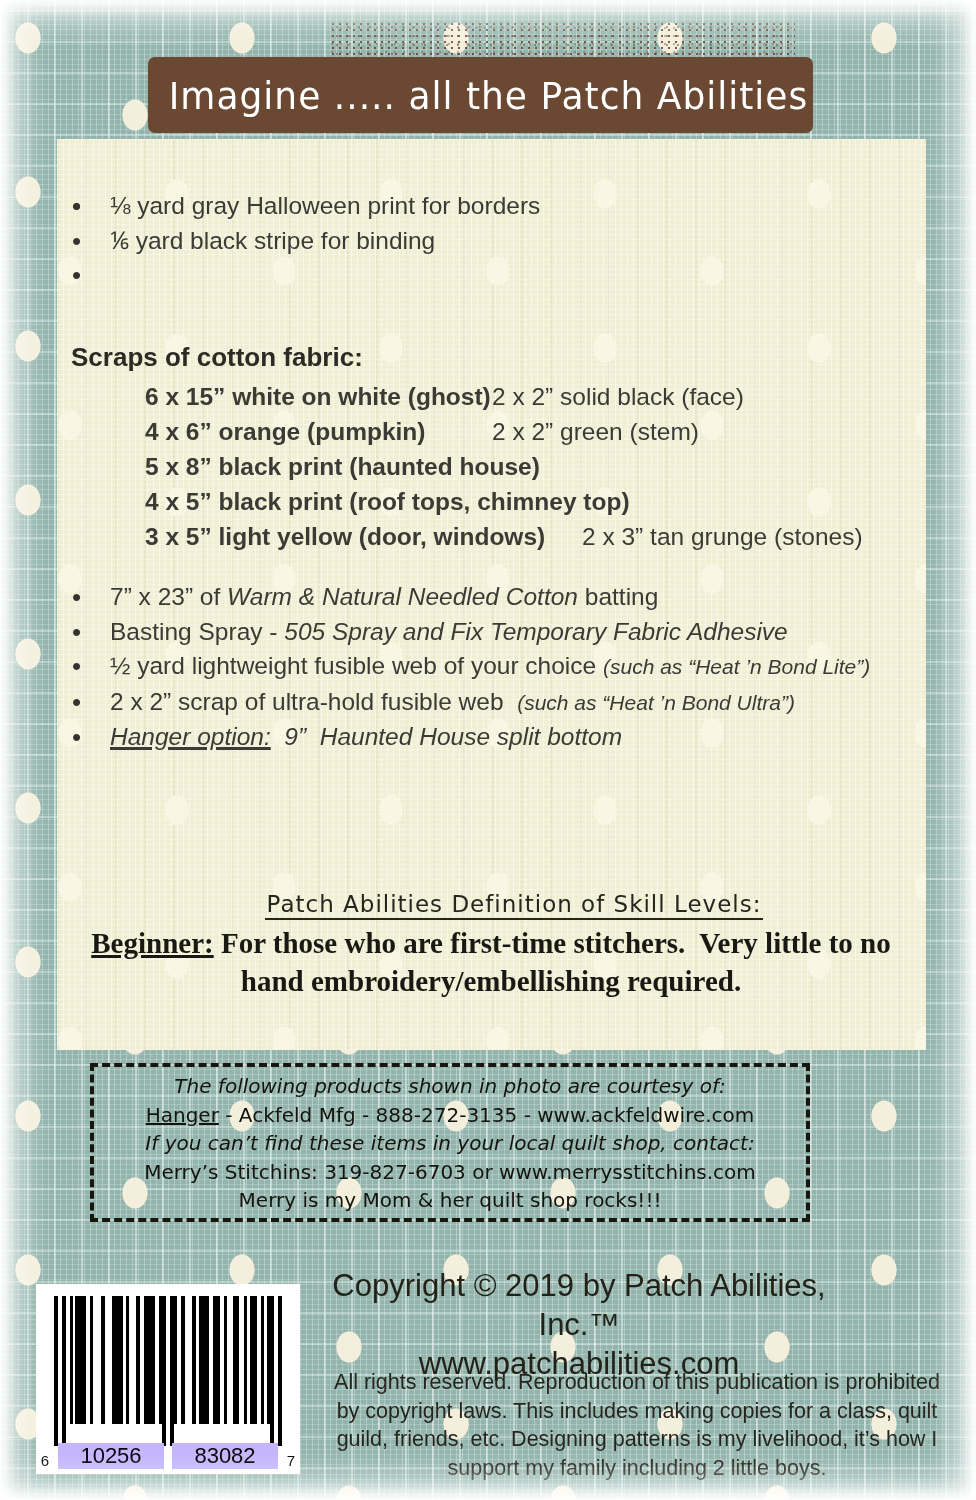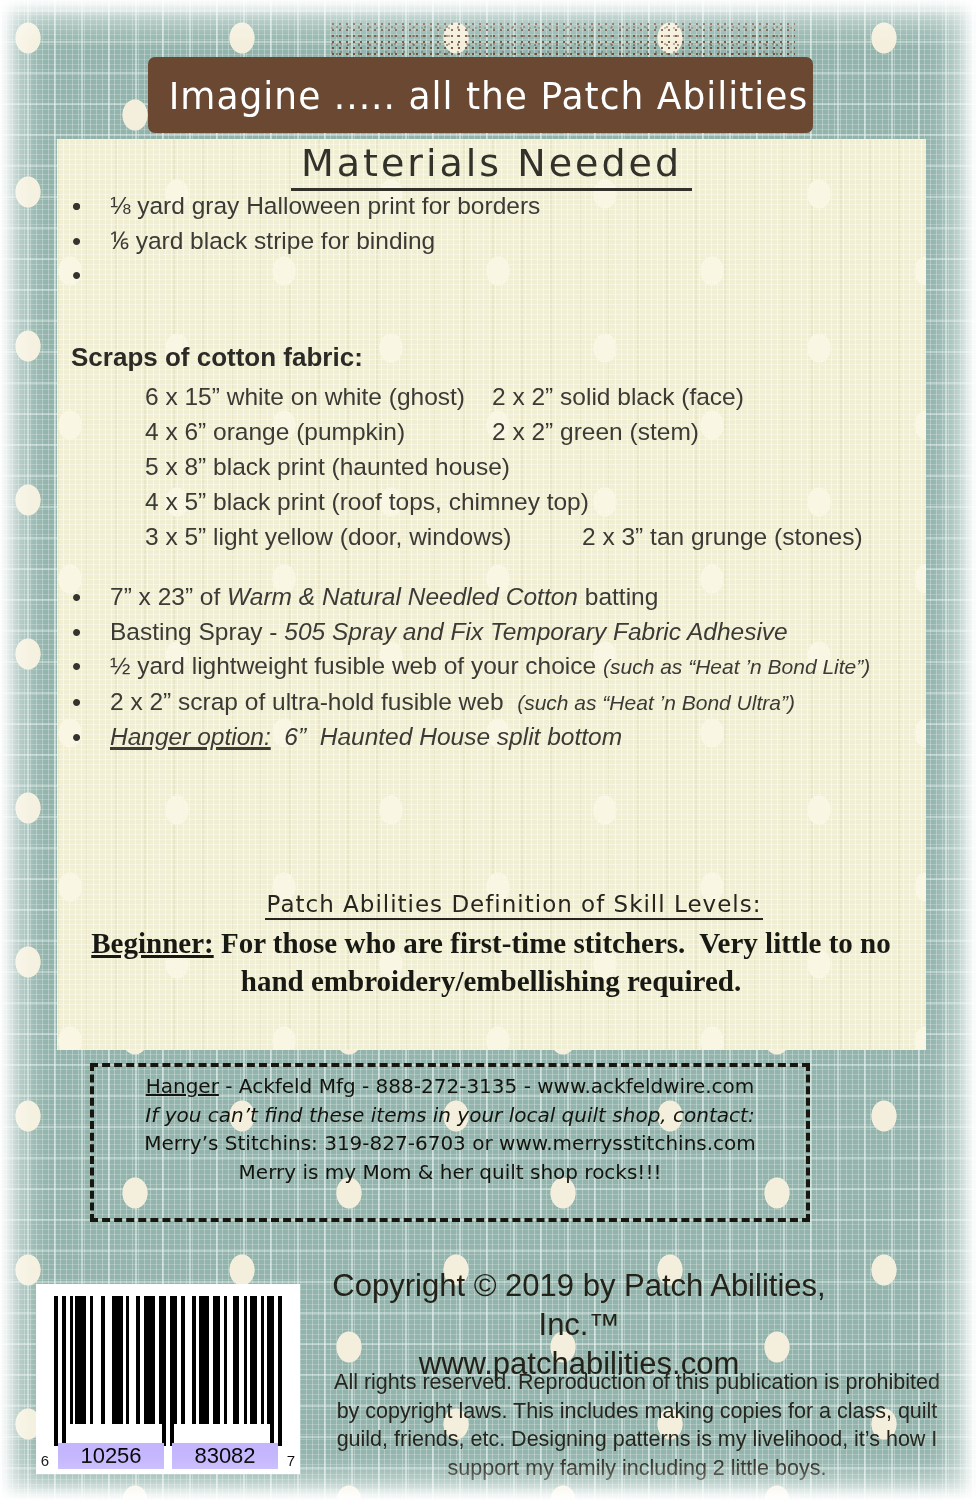--- a/index.html
+++ b/index.html
@@ -62,21 +62,21 @@
     display:inline-block;font-family:"DejaVu Sans",sans-serif;font-size:38px;
     color:#32322b;letter-spacing:3px;border-bottom:3px solid #32322b;padding:0 10px 3px;
   }
   ul.blist{list-style:none;margin:0;padding:0;}
   ul.blist li{position:relative;padding-left:47px;font-size:24.5px;line-height:34.5px;color:#3b3a35;}
   ul.blist li .bdot{position:absolute;left:9px;top:0;font-size:26px;color:#34332e;}
   .mat-list{position:absolute;left:6px;top:50px;width:820px;}
   .scraps-heading{position:absolute;left:14px;top:203px;font-size:26px;font-weight:700;color:#2b2a25;}
   .scrap-rows{position:absolute;left:88px;top:240px;width:770px;font-size:24.5px;line-height:35px;}
   .scrap-row{display:flex;}
-  .scrap-row .c1{display:inline-block;}
+  .scrap-row .c1{display:inline-block;font-weight:bold;}
   .scrap-row.wide .c1{width:347px;}
   .scrap-row.wider .c1{width:437px;}
   .extra-list{position:absolute;left:6px;top:441px;width:845px;}
   .extra-list li{line-height:36px;}
   .it{font-style:italic;}
   .itp{font-style:italic;font-size:21px;}
   .sm{font-size:22px;}
   .hang-label{font-weight:400;font-style:italic;text-decoration:underline;text-decoration-thickness:2.5px;}
   .pre{white-space:pre-wrap;}
   .skill-heading{position:absolute;left:0;top:752px;width:100%;text-align:center;}
@@ -139,23 +139,20 @@
 <div class="page">
 
   <div class="speckle speckle-strip"></div>
 
   <div class="banner">
     <span class="banner-text">Imagine ..... all the Patch Abilities</span>
   </div>
 
   <div class="panel">
 
-    <div class="panel-title">
-      <span class="tt">Materials Needed</span>
-    </div>
 
     <ul class="blist mat-list">
       <li><span class="bdot">•</span></li>
       <li><span class="bdot">•</span><span>⅛ yard gray Halloween print for borders</span></li>
       <li><span class="bdot">•</span><span>⅙ yard black stripe for binding</span></li>
       <li><span class="bdot">•</span></li>
     </ul>
 
     <div class="scraps-heading">Scraps of cotton fabric:</div>
 
@@ -178,33 +175,34 @@
         <span class="c1">3 x 5” light yellow (door, windows)</span>
         <span>2 x 3” tan grunge (stones)</span>
       </div>
     </div>
 
     <ul class="blist extra-list">
       <li><span class="bdot">•</span><span>7” x 23” of </span><span class="it">Warm &amp; Natural Needled Cotton</span><span> batting</span></li>
       <li><span class="bdot">•</span><span>Basting Spray - </span><span class="it">505 Spray and Fix Temporary Fabric Adhesive</span></li>
       <li><span class="bdot">•</span><span>½ yard lightweight fusible web of your choice </span><span class="itp">(such as “Heat ’n Bond Lite”)</span></li>
       <li class="sm"><span class="bdot">•</span><span class="pre">2 x 2” scrap of ultra-hold fusible web  </span><span class="itp">(such as “Heat ’n Bond Ultra”)</span></li>
-      <li><span class="bdot">•</span><span class="hang-label">Hanger option:</span><span class="it pre">  6”  Haunted House split bottom</span></li>
+      <li><span class="bdot">•</span><span class="hang-label">Hanger option:</span><span class="it pre">  9”  Haunted House split bottom</span></li>
     </ul>
 
     <div class="skill-heading">
       <span class="sh">Patch Abilities Definition of Skill Levels:</span>
     </div>
     <div class="skill-body">
       <span class="skill-term">Beginner:</span><span class="pre"> For those who are first-time stitchers.  Very little to no hand embroidery/embellishing required.</span>
     </div>
 
   </div>
 
   <div class="courtesy">
+    <div class="cline slant">The following products shown in photo are courtesy of:</div>
     <div class="cline"><span class="ul">Hanger</span><span> - Ackfeld Mfg - 888-272-3135 - www.ackfeldwire.com</span></div>
     <div class="cline slant">If you can’t find these items in your local quilt shop, contact:</div>
     <div class="cline">Merry’s Stitchins:  319-827-6703 or www.merrysstitchins.com</div>
     <div class="cline">Merry is my Mom &amp; her quilt shop rocks!!!</div>
   </div>
 
   <div class="barcode">
     <div class="bars"></div>
     <div class="guard g-left"></div>
     <div class="guard g-mid"></div>

